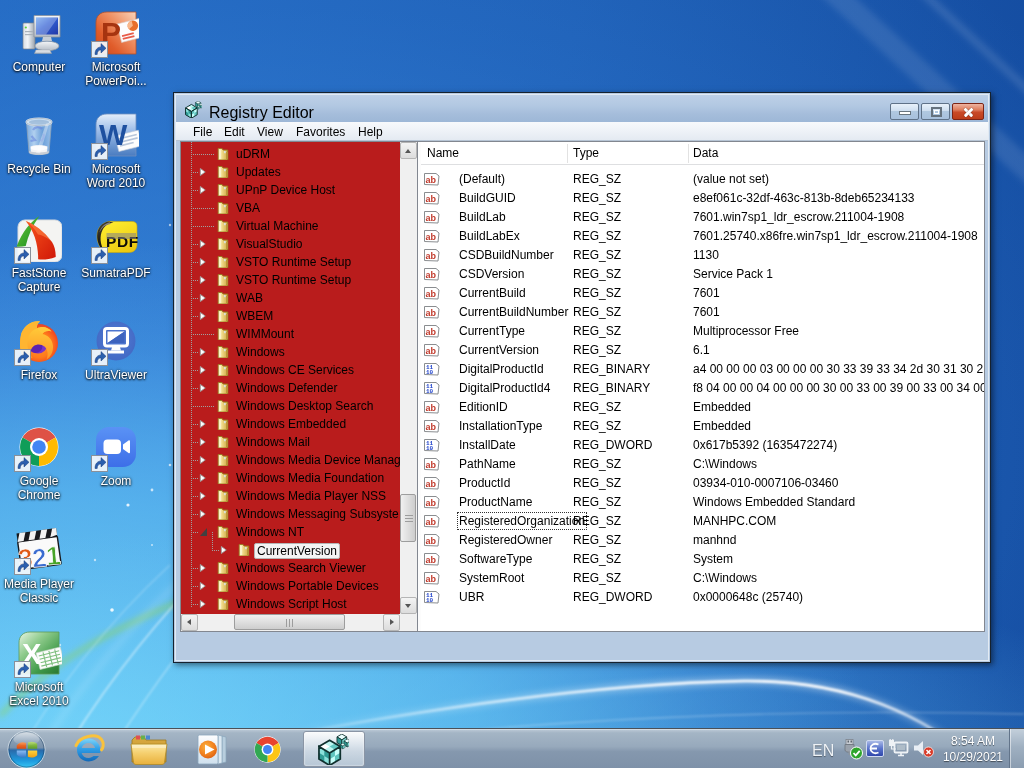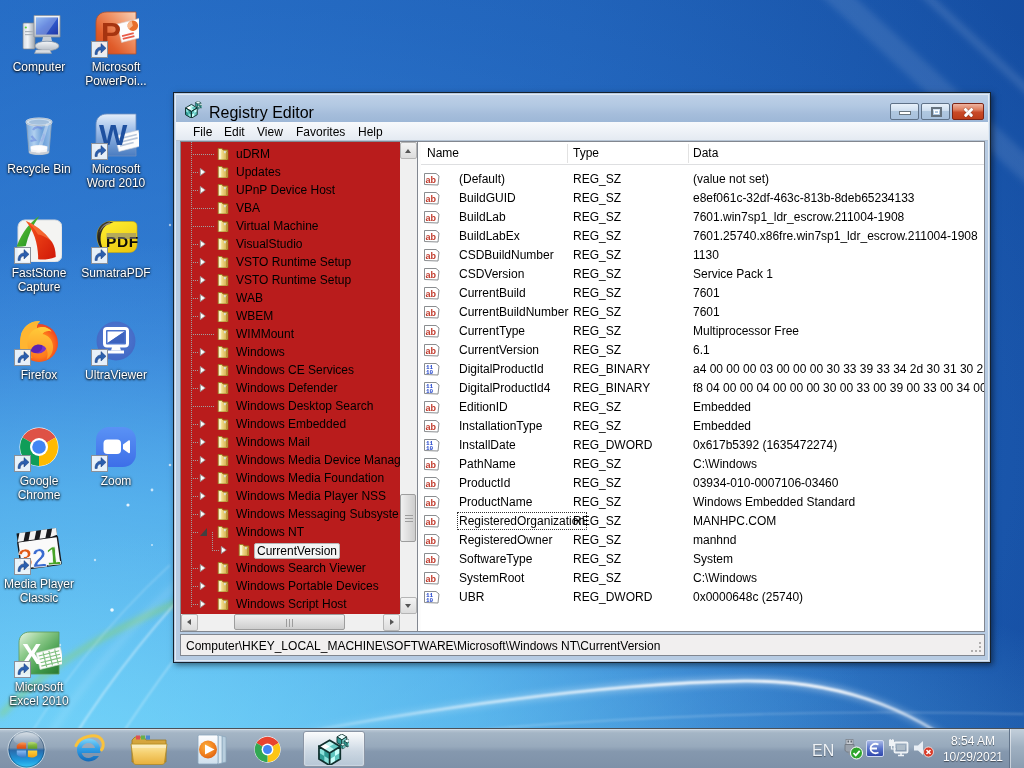--- a/index.html
+++ b/index.html
@@ -950,33 +950,20 @@
         </div>
       <div class="lrow" style="top:446px">
           <svg class="abico">
             <use href="#ibin"></use>
           </svg>
           <span class="nm">UBR</span>
           <span class="ty">REG_DWORD</span>
           <span class="dt">0x0000648c (25740)</span>
         </div>
     </div>
-  </div>
-  <div id="statusbar">
-    <div class="ptext">Computer\HKEY_LOCAL_MACHINE\SOFTWARE\Microsoft\Windows NT\CurrentVersion</div>
-    <svg style="position:absolute;right:1px;bottom:1px" width="13" height="13" viewBox="0 0 13 13">
-      <g fill="#b0aeae">
-          <rect x="9" y="1" width="2" height="2"></rect>
-          <rect x="9" y="5" width="2" height="2"></rect>
-          <rect x="9" y="9" width="2" height="2"></rect>
-          <rect x="5" y="5" width="2" height="2" transform="translate(0,4)"></rect>
-          <rect x="5" y="9" width="2" height="2" transform="translate(-4,0)"></rect>
-          <rect x="5" y="9" width="2" height="2"></rect>
-        </g>
-    </svg>
   </div>
 </div>
 
 <div id="taskbar">
   <svg style="position:absolute;left:7px;top:1px" width="39" height="39" viewBox="0 0 40 40">
     <defs>
       <linearGradient id="orbg" x1="0" y1="0" x2="0" y2="1">
           <stop offset="0" stop-color="#9cb0c2"></stop>
           <stop offset="0.45" stop-color="#7890aa"></stop>
           <stop offset="0.52" stop-color="#2a6aaa"></stop>

